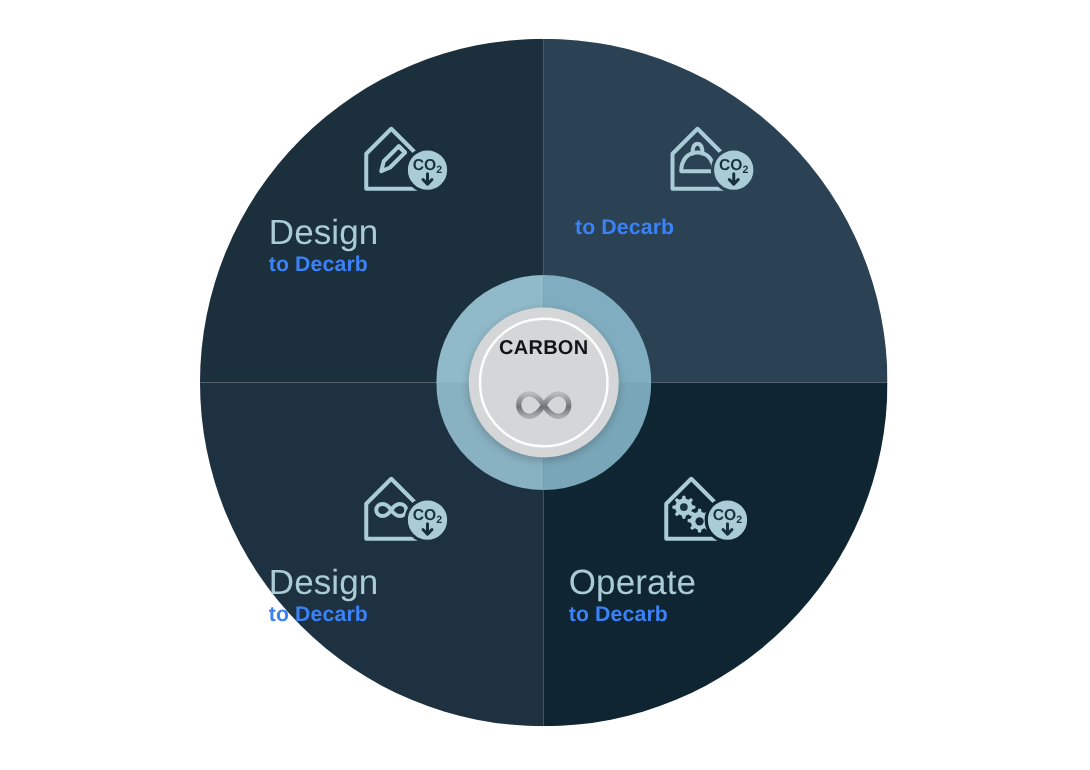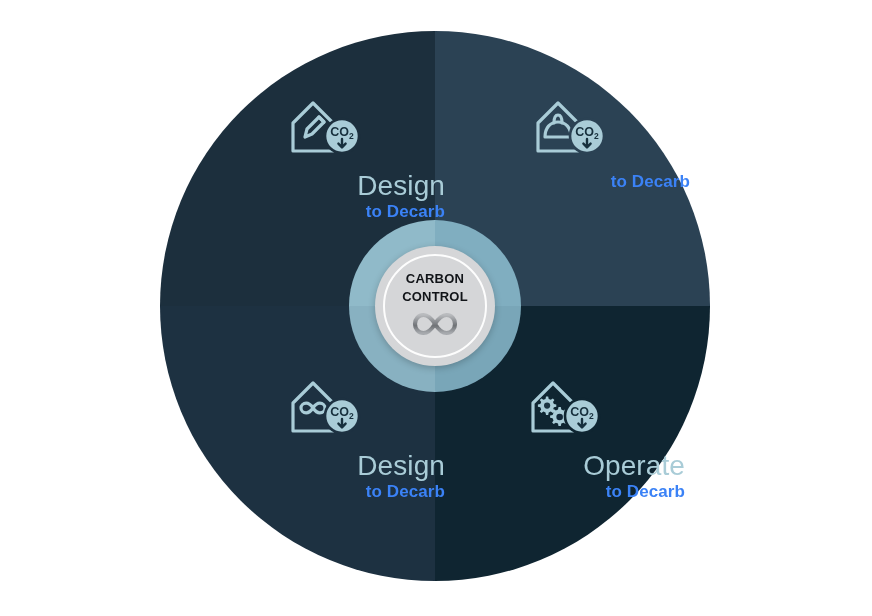--- a/index.html
+++ b/index.html
@@ -102,39 +102,39 @@
   .hub-label {
     position: absolute;
     left: 50%;
     top: 50%;
     width: 130px;
     margin-left: -65px;
     margin-top: -36px;
     text-align: center;
     color: #111418;
     font-weight: bold;
-    font-size: 13px;
+    font-size: 16px;
     line-height: 17.5px;
     letter-spacing: 0.2px;
   }
   .hub-infinity {
     position: absolute;
     left: 50%;
     top: 50%;
     margin-left: -23px;
     margin-top: 5px;
     width: 46px;
     height: 26px;
   }
 
   
   .seg {
     position: absolute;
     width: 230px;
-    text-align: right;
+    text-align: left;
     color: #a9cdd8;
   }
   .seg-design  { left: 215px; top: 95px; }
   .seg-build   { left: 460px; top: 95px; }
   .seg-recycle { left: 215px; top: 375px; }
   .seg-operate { left: 455px; top: 375px; }
 
   .seg-icon {
     height: 72px;
     margin-bottom: 4px;
@@ -173,21 +173,20 @@
         <div class="hub-outer-half hub-outer-l"></div>
         <div class="hub-outer-half hub-outer-r"></div>
         <div class="hub-outer-shade"></div>
       </div>
 
       <div class="hub-grey"></div>
       <div class="hub-white-ring"></div>
 
       <div class="hub-label">
         <div>CARBON</div>
-        <div>CONTROL</div>
       </div>
 
       <svg class="hub-infinity" viewBox="0 0 46 26">
         <defs>
           <linearGradient id="infGrad" x1="0" y1="0" x2="0" y2="1">
             <stop offset="0%" stop-color="#b9bbbe"></stop>
             <stop offset="35%" stop-color="#8c8f93"></stop>
             <stop offset="60%" stop-color="#6f7276"></stop>
             <stop offset="100%" stop-color="#a7aaae"></stop>
           </linearGradient>

